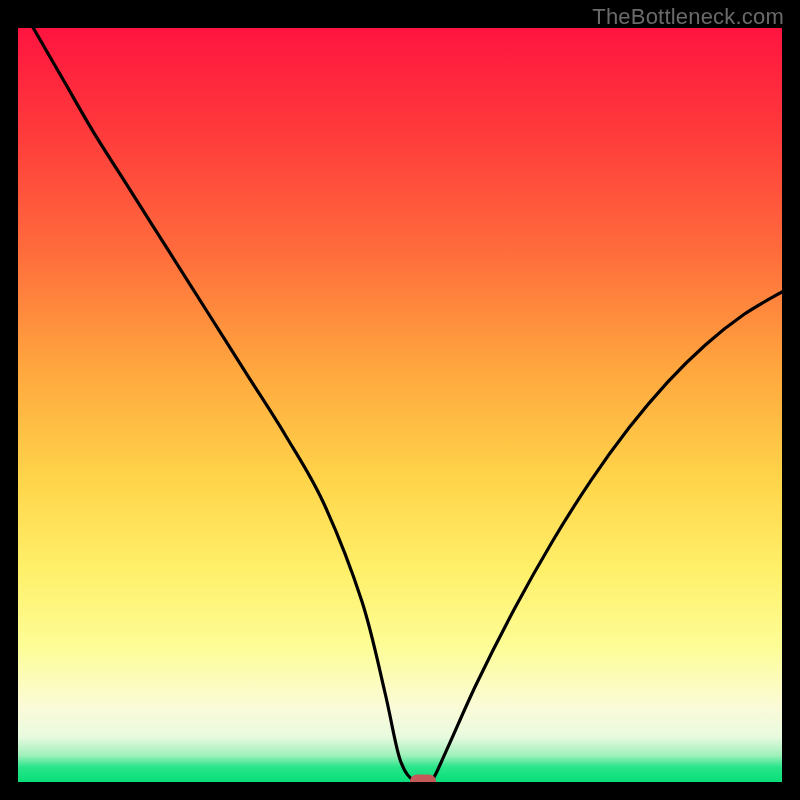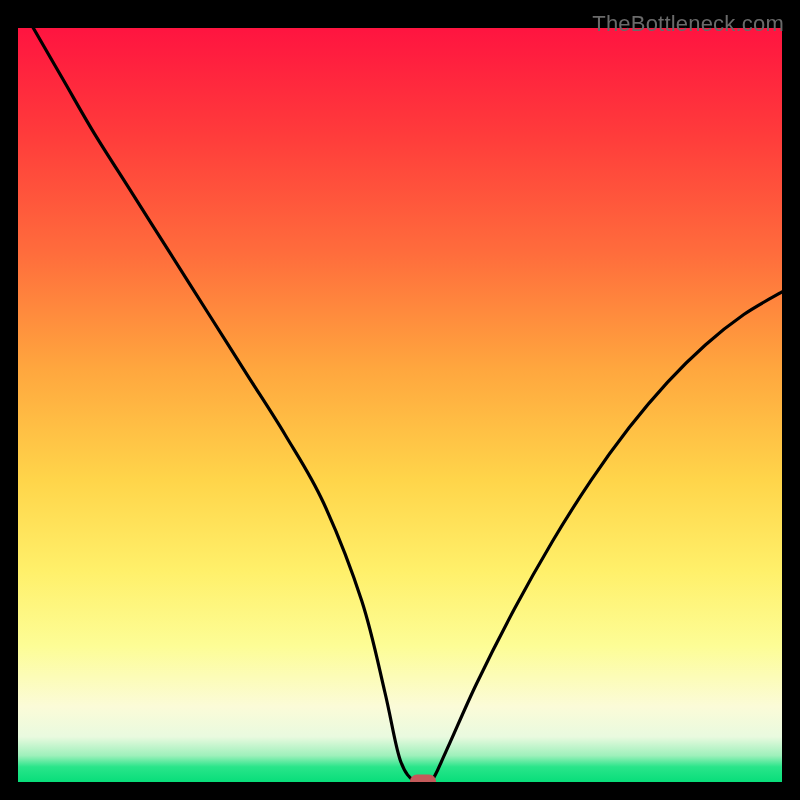--- a/index.html
+++ b/index.html
@@ -18,21 +18,20 @@
     background: #000;
   }
   .watermark {
     position: absolute;
     top: 4px;
     right: 16px;
     color: #6a6a6a;
     font-size: 22px;
     letter-spacing: 0.2px;
     z-index: 10;
-    margin-top: 7px;
   }
   .plot-area {
     position: absolute;
     left: 18px;
     top: 28px;
     width: 764px;
     height: 754px;
     
     background:
       linear-gradient(

